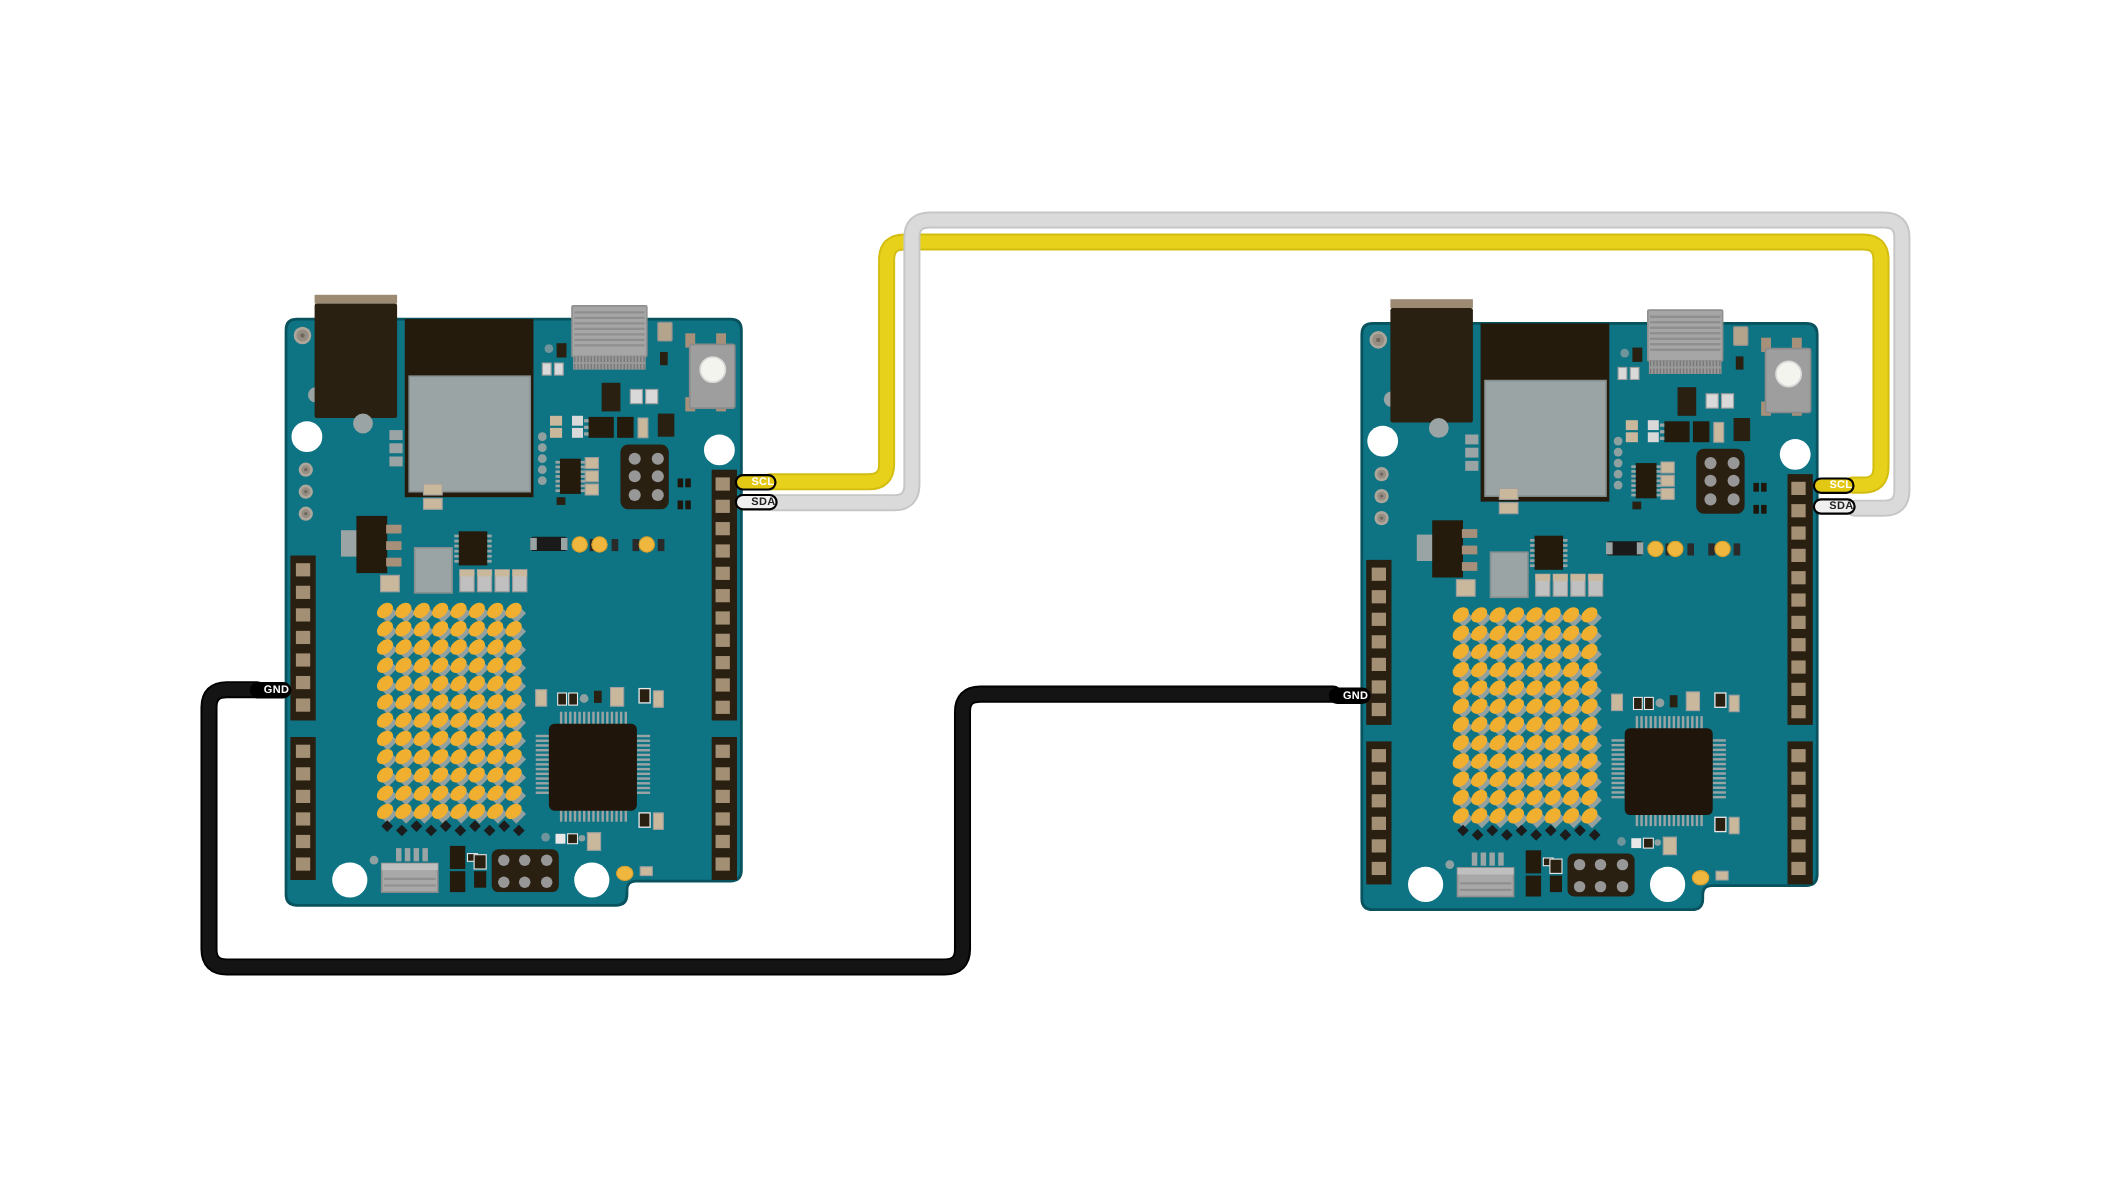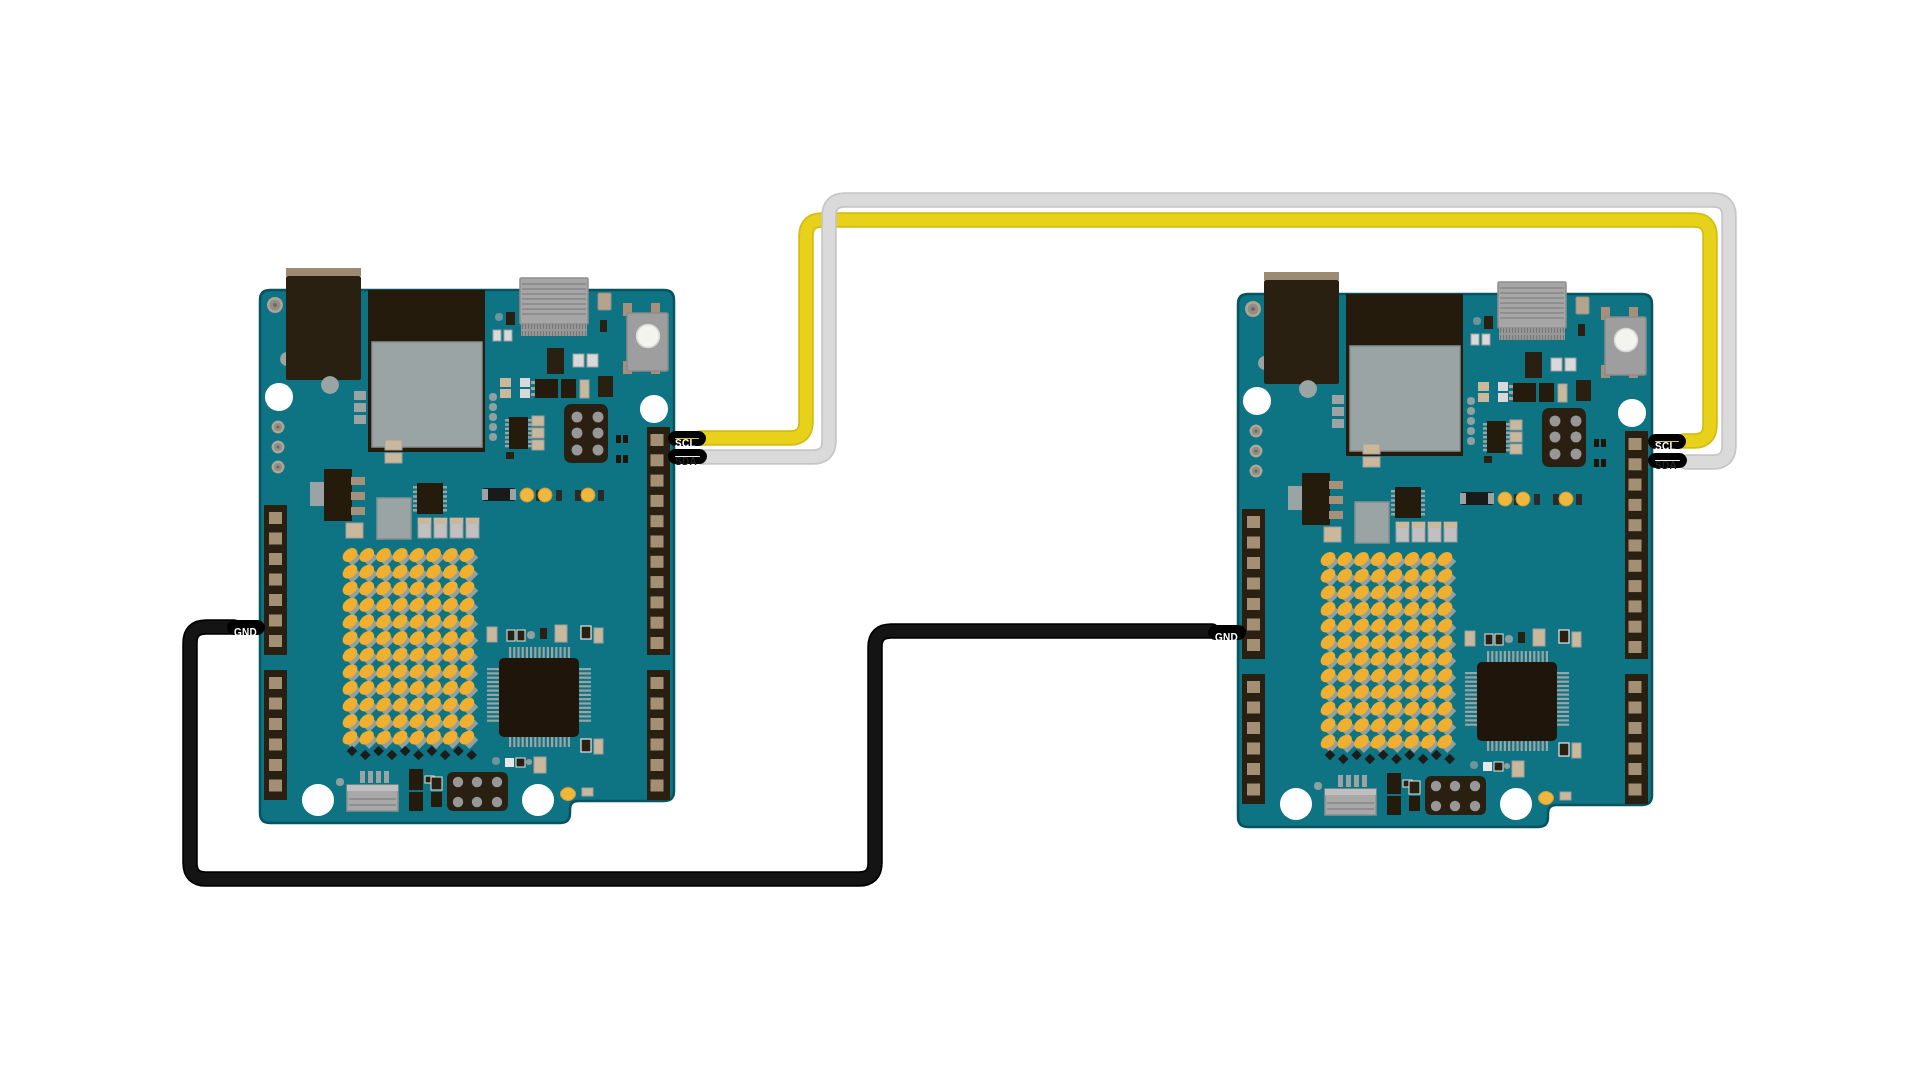--- a/index.html
+++ b/index.html
@@ -1,21 +1,21 @@
 <!DOCTYPE html>
 <html><head>
 <meta charset="utf-8">
 <style>
   html,body{margin:0;padding:0;background:#fff;}
   #canvas{position:relative;width:1920px;height:1080px;background:#fff;overflow:hidden;
           font-family:"Liberation Sans", sans-serif;}
   .board-svg{position:absolute;}
   #wire-layer{position:absolute;left:0;top:0;}
-  .pin-label{position:absolute;border:7px solid #000000;border-radius:8px;
-             font-weight:bold;font-size:10px;text-align:left;
+  .pin-label{position:absolute;border:2px solid #000000;border-radius:8px;
+             font-weight:bold;font-size:10px;text-align:right;
              letter-spacing:.3px;box-sizing:border-box;
              font-family:"Liberation Sans", sans-serif;}
 </style>
 </head>
 <body>
 
 <div id="canvas">
   <svg class="board-svg" id="board-left" viewBox="-3 -25 420 562" width="420" height="562" style="left: 257px; top: 265px;">
       <path d="M10,0 L404,0 Q414,0 414,10 L414,501 Q414,511 404,511 L318,511 Q310,511 310,519 L310,523 Q310,533 300,533 L10,533 Q0,533 0,523 L0,10 Q0,0 10,0 Z" fill="#0E7383" stroke="#09535F" stroke-width="2.5"></path>
       <circle cx="27" cy="69" r="7" fill="#9BA4A4"></circle>

